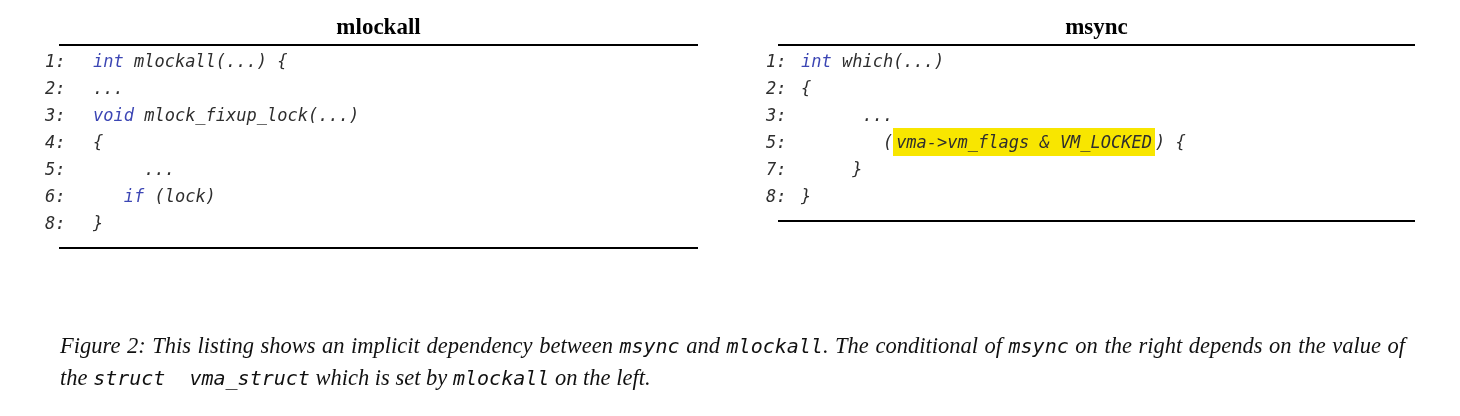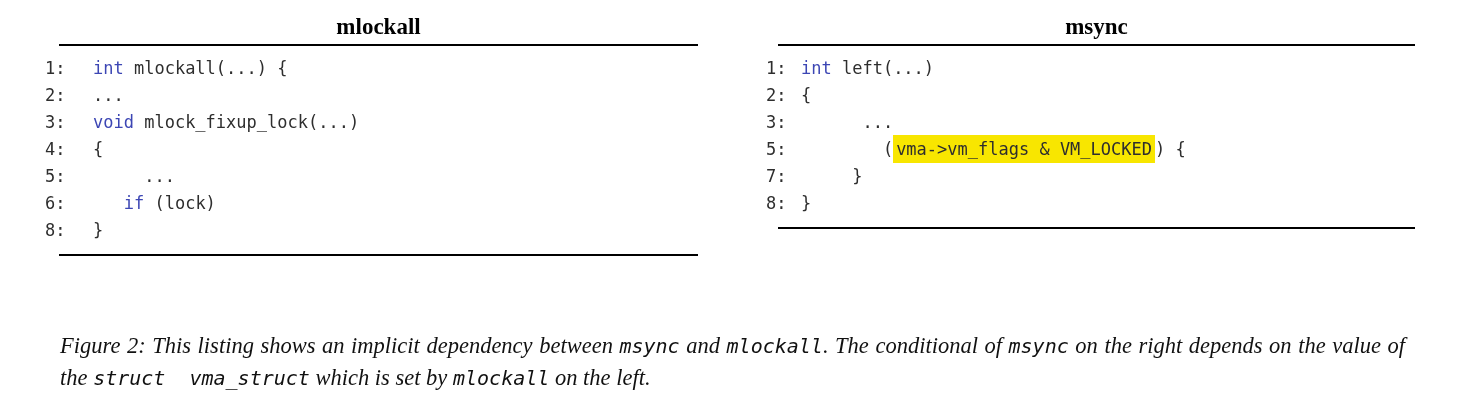--- a/index.html
+++ b/index.html
@@ -28,21 +28,21 @@
     line-height: 30px;
     text-align: center;
     font-family: "Liberation Serif", serif;
     font-weight: bold;
     font-size: 23px;
     color: #000;
   }
   .panel-right .panel-title { margin-left: 12px; }
   .rule { border-top: 2px solid var(--rule-color); margin-left: 14px; height: 0; }
   .panel-right .rule { margin-left: 12px; }
-  .code { padding: 9px 0 10px 0; }
+  .code { padding: 2px 0 10px 0; font-style: italic; }
   .code-line {
     white-space: pre;
     font-size: 17px;
     line-height: 27px;
     height: 27px;
     color: var(--code-color);
   }
   .ln { display: inline-block; width: 48px; }
   .panel-right .ln { width: 35px; }
   .seg-keyword { color: var(--kw); }
@@ -84,21 +84,21 @@
         <div class="code-line"><span class="ln">6:</span><span class="seg-plain">   </span><span class="seg-keyword">if</span><span class="seg-plain"> (lock)</span></div>
         <div class="code-line"><span class="ln">8:</span><span class="seg-plain">}</span></div>
       </div>
     <div class="rule"></div>
   </section>
 
   <section class="panel panel-right">
     <h2 class="panel-title">msync</h2>
     <div class="rule"></div>
     <div class="code">
-        <div class="code-line"><span class="ln">1:</span><span class="seg-keyword">int</span><span class="seg-plain"> left(...)</span></div>
+        <div class="code-line"><span class="ln">1:</span><span class="seg-keyword">int</span><span class="seg-plain"> which(...)</span></div>
         <div class="code-line"><span class="ln">2:</span><span class="seg-plain">{</span></div>
         <div class="code-line"><span class="ln">3:</span><span class="seg-plain">      ...</span></div>
         <div class="code-line"><span class="ln">5:</span><span class="seg-plain">        (</span><span class="seg-highlight">vma-&gt;vm_flags &amp; VM_LOCKED</span><span class="seg-plain">) {</span></div>
         <div class="code-line"><span class="ln">7:</span><span class="seg-plain">     }</span></div>
         <div class="code-line"><span class="ln">8:</span><span class="seg-plain">}</span></div>
       </div>
     <div class="rule"></div>
   </section>
 
   <p class="caption"><span class="cap-serif">Figure 2: This listing shows an implicit dependency between </span><span class="cap-mono">msync</span><span class="cap-serif"> and </span><span class="cap-mono">mlockall</span><span class="cap-serif">. The conditional of </span><span class="cap-mono">msync</span><span class="cap-serif"> on the right depends on the value of the </span><span class="cap-mono">struct  vma_struct</span><span class="cap-serif"> which is set by </span><span class="cap-mono">mlockall</span><span class="cap-serif"> on the left.</span></p>

